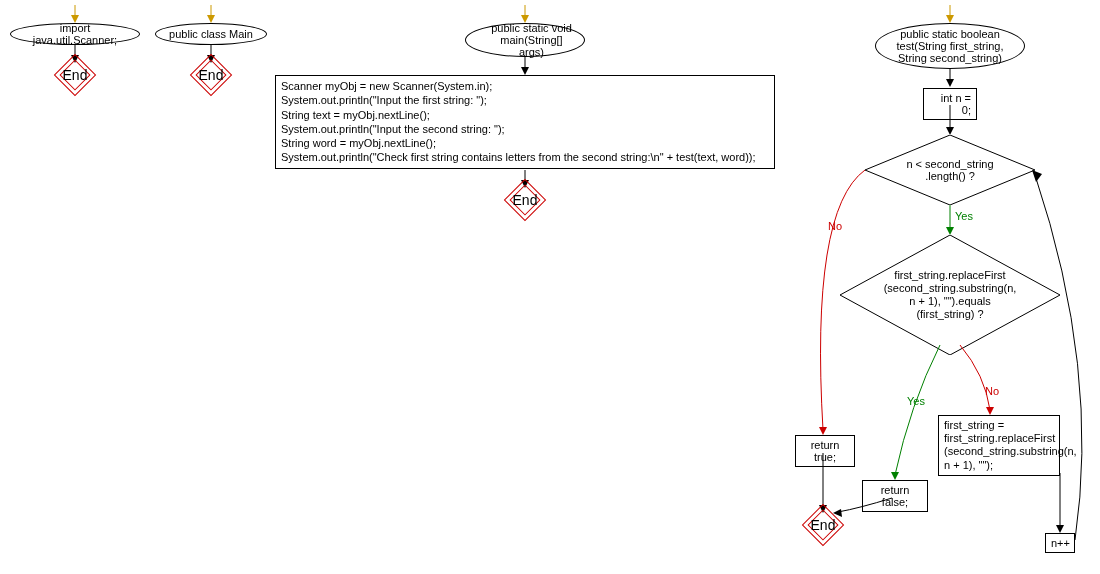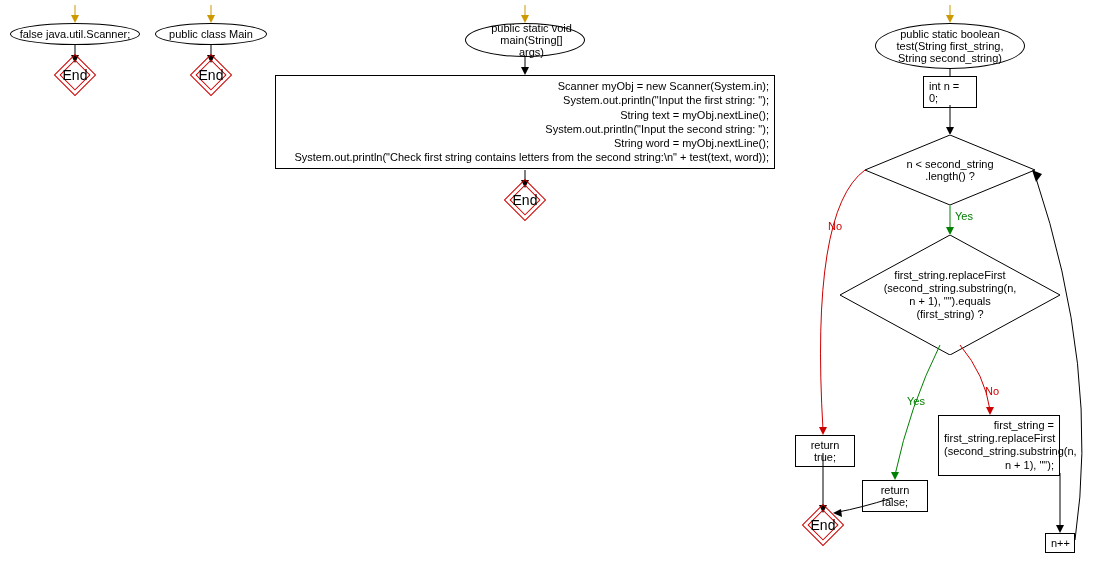--- a/index.html
+++ b/index.html
@@ -1,39 +1,39 @@
 <!DOCTYPE html>
 <html><head>
   <meta charset="utf-8">
   <style>
     * { margin: 0; padding: 0; box-sizing: border-box; }
     body { font-family: Arial, sans-serif; font-size: 11px; background: #fff; width: 1100px; height: 574px; position: relative; }
     .node { position: absolute; text-align: center; }
     .ellipse { background: #fff; border: 1px solid #000; border-radius: 50%; display: flex; align-items: center; justify-content: center; padding: 4px 8px; }
-    .rect { background: #fff; border: 1px solid #000; padding: 3px 5px; text-align: right; }
+    .rect { background: #fff; border: 1px solid #000; padding: 3px 5px; text-align: left; }
     .diamond-container { position: absolute; display: flex; align-items: center; justify-content: center; }
     .diamond-text { position: relative; z-index: 1; text-align: center; padding: 0 12px; }
     .end-diamond { position: absolute; width: 30px; height: 30px; }
     .end-diamond .outer { position: absolute; width: 30px; height: 30px; border: 1px solid #cc0000; transform: rotate(45deg); top: 0; left: 0; }
     .end-diamond .inner { position: absolute; width: 22px; height: 22px; border: 1px solid #cc0000; transform: rotate(45deg); top: 4px; left: 4px; }
     .end-diamond .label { position: absolute; width: 30px; height: 30px; display: flex; align-items: center; justify-content: center; color: #000; font-size: 14px; }
     .edge-label { position: absolute; font-size: 11px; }
     .edge-label.yes { color: #008000; }
     .edge-label.no { color: #cc0000; }
     svg.edge { position: absolute; overflow: visible; }
   </style>
 </head>
 <body>
 
 <svg class="edge" style="left:70px; top:5px;" width="10" height="18">
   <line x1="5" y1="0" x2="5" y2="13" stroke="#cc9900" stroke-width="1"></line>
   <polygon points="5,18 1,10 9,10" fill="#cc9900"></polygon>
 </svg>
 <div class="node ellipse" style="left:10px; top:23px; width:130px; height:22px;">
-  <span>false java.util.Scanner;</span>
+  <span>import java.util.Scanner;</span>
 </div>
 <svg class="edge" style="left:70px; top:45px;" width="10" height="18">
   <line x1="5" y1="0" x2="5" y2="13" stroke="#000" stroke-width="1"></line>
   <polygon points="5,18 1,10 9,10" fill="#000"></polygon>
 </svg>
 <div class="end-diamond" style="left:60px; top:60px;">
   <div class="outer"></div>
     <div class="inner"></div>
   <div class="label">End</div>
 </div>
@@ -91,21 +91,21 @@
 </svg>
 <div class="node ellipse" style="left:875px; top:23px; width:150px; height:46px;align-items:center;">
   <span style="white-space: pre-line; line-height:1.1;">public static boolean
 test(String first_string,
 String second_string)</span>
 </div>
 <svg class="edge" style="left:945px; top:69px;" width="10" height="18">
   <line x1="5" y1="0" x2="5" y2="13" stroke="#000" stroke-width="1"></line>
   <polygon points="5,18 1,10 9,10" fill="#000"></polygon>
 </svg>
-<div class="node rect" style="left:923px; top:76px; width:54px; text-align:left;">
+<div class="node rect" style="left:923px; top:88px; width:54px; text-align:right;">
   <span>int n = 0;</span>
 </div>
 <svg class="edge" style="left:945px; top:105px;" width="10" height="30">
   <line x1="5" y1="0" x2="5" y2="25" stroke="#000" stroke-width="1"></line>
   <polygon points="5,30 1,22 9,22" fill="#000"></polygon>
 </svg>
 
 <div class="diamond-container" style="left:865px; top:135px; width:170px; height:70px;">
   <svg width="170" height="70" style="position:absolute;">
     <polygon points="85,0 170,35 85,70 0,35" fill="#fff" stroke="#000" stroke-width="1"></polygon>

